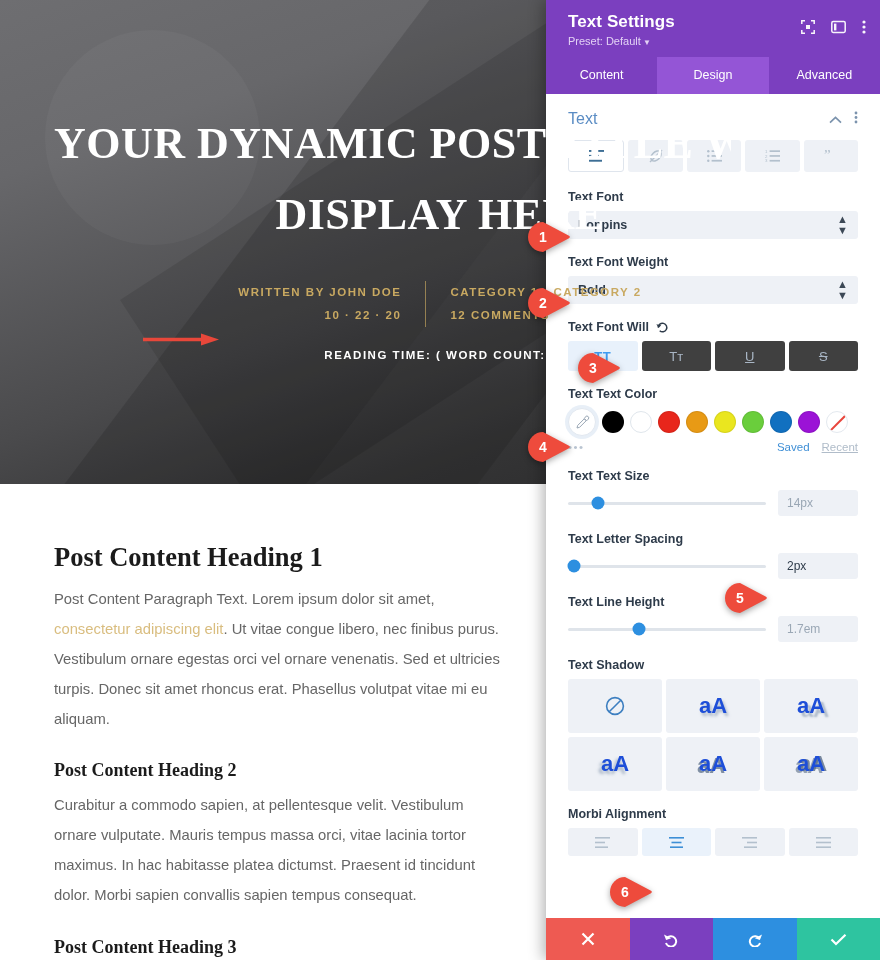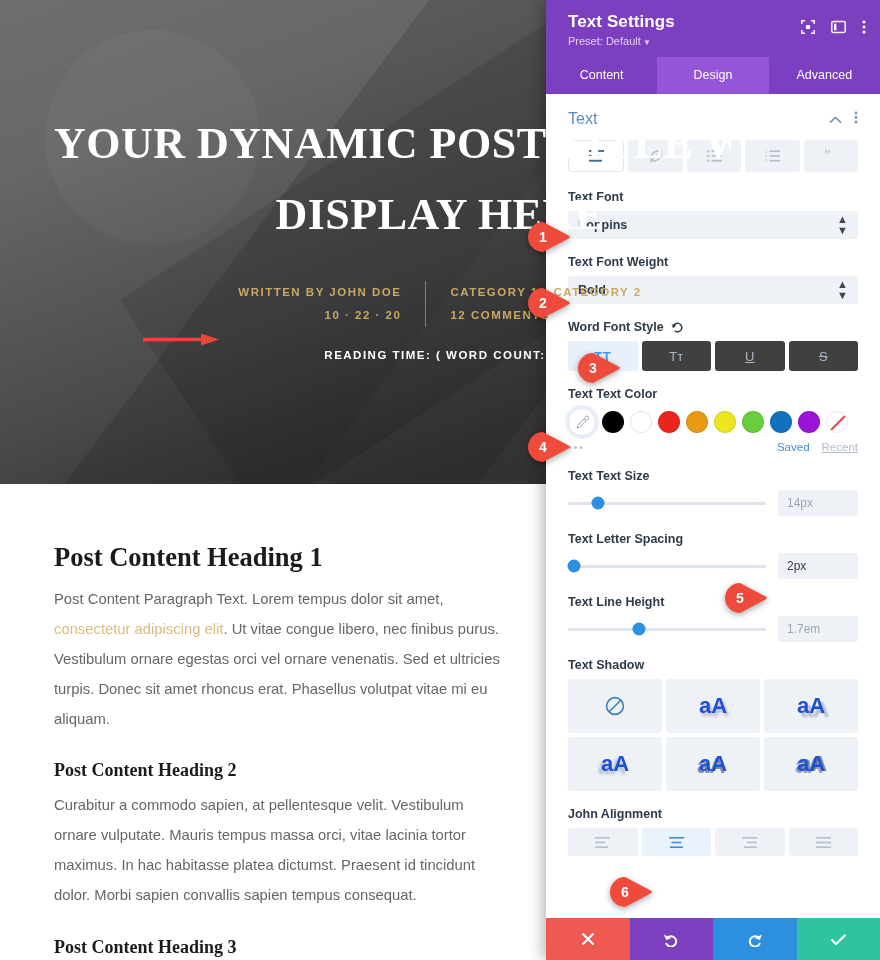--- a/index.html
+++ b/index.html
@@ -239,21 +239,21 @@
       </div>
 
       <svg class="hero-arrow" viewBox="0 0 76 13">
         <path d="M0 6.5 H62" stroke="#e8473a" stroke-width="3.4" fill="none"></path>
         <path d="M58 0.5 L76 6.5 L58 12.5 Z" fill="#e8473a"></path>
       </svg>
     </div>
 
     <div class="post-body">
       <h1 class="post-h post-h1">Post Content Heading 1</h1>
-      <p class="post-p"><span>Post Content Paragraph Text. Lorem tempus dolor sit amet, </span><span class="lnk">consectetur adipiscing elit</span><span>. Ut vitae congue libero, nec finibus purus. Vestibulum ornare egestas orci vel ornare venenatis. Sed et ultricies turpis. Donec sit amet rhoncus erat. Phasellus volutpat vitae mi eu aliquam.</span></p>
+      <p class="post-p"><span>Post Content Paragraph Text. Lorem ipsum dolor sit amet, </span><span class="lnk">consectetur adipiscing elit</span><span>. Ut vitae congue libero, nec finibus purus. Vestibulum ornare egestas orci vel ornare venenatis. Sed et ultricies turpis. Donec sit amet rhoncus erat. Phasellus volutpat vitae mi eu aliquam.</span></p>
 
       <h2 class="post-h post-h2">Post Content Heading 2</h2>
       <p class="post-p">Curabitur a commodo sapien, at pellentesque velit. Vestibulum ornare vulputate. Mauris tempus massa orci, vitae lacinia tortor maximus. In hac habitasse platea dictumst. Praesent id tincidunt dolor. Morbi sapien convallis sapien tempus consequat.</p>
 
       <h3 class="post-h post-h3">Post Content Heading 3</h3>
 
     </div>
   </div>
 
   <div class="panel">
@@ -364,21 +364,21 @@
         <div class="field">
           <div class="field-label">Text Font Weight</div>
           <div class="select">
             <span>Bold</span>
             <span class="spin">▲<br>▼</span>
           </div>
         </div>
 
         <div class="field">
           <div class="field-label">
-            <span>Word Font Style</span>
+            <span>Text Font Will</span>
             <span class="reset-icon">
               <svg width="13" height="13" viewBox="0 0 13 13">
                 <path d="M2.2 6.5a4.3 4.3 0 1 1 1.5 3.3" stroke="#2e3b4a" stroke-width="1.5" fill="none"></path>
                 <path d="M0.4 3.2 L2.6 6.9 L5.2 4.3 Z" fill="#2e3b4a"></path>
               </svg>
             </span>
           </div>
           <div class="style-row">
             <div class="style-btn active" style="font-weight:bold;letter-spacing:0.5px;">TT</div>
             <div class="style-btn">Tт</div>
@@ -464,21 +464,21 @@
             <div class="shadow-cell">
               <span class="sh-txt" style="text-shadow:-2px 2px 0 rgba(90,110,135,0.75);">aA</span>
             </div>
             <div class="shadow-cell">
               <span class="sh-txt" style="text-shadow:2px 0 0 rgba(90,110,135,0.8),-2px 2px 0 rgba(90,110,135,0.6);">aA</span>
             </div>
           </div>
         </div>
 
         <div class="field">
-          <div class="field-label">John Alignment</div>
+          <div class="field-label">Morbi Alignment</div>
           <div class="align-row">
             <div class="align-btn">
               <svg width="15" height="11" viewBox="0 0 15 11">
                 <rect x="0" y="0" width="15" height="1.6" fill="#b3c0cd"></rect>
                 <rect x="0" y="4.7" width="10" height="1.6" fill="#b3c0cd"></rect>
                 <rect x="0" y="9.4" width="13" height="1.6" fill="#b3c0cd"></rect>
               </svg>
             </div>
             <div class="align-btn active">
               <svg width="15" height="11" viewBox="0 0 15 11">

